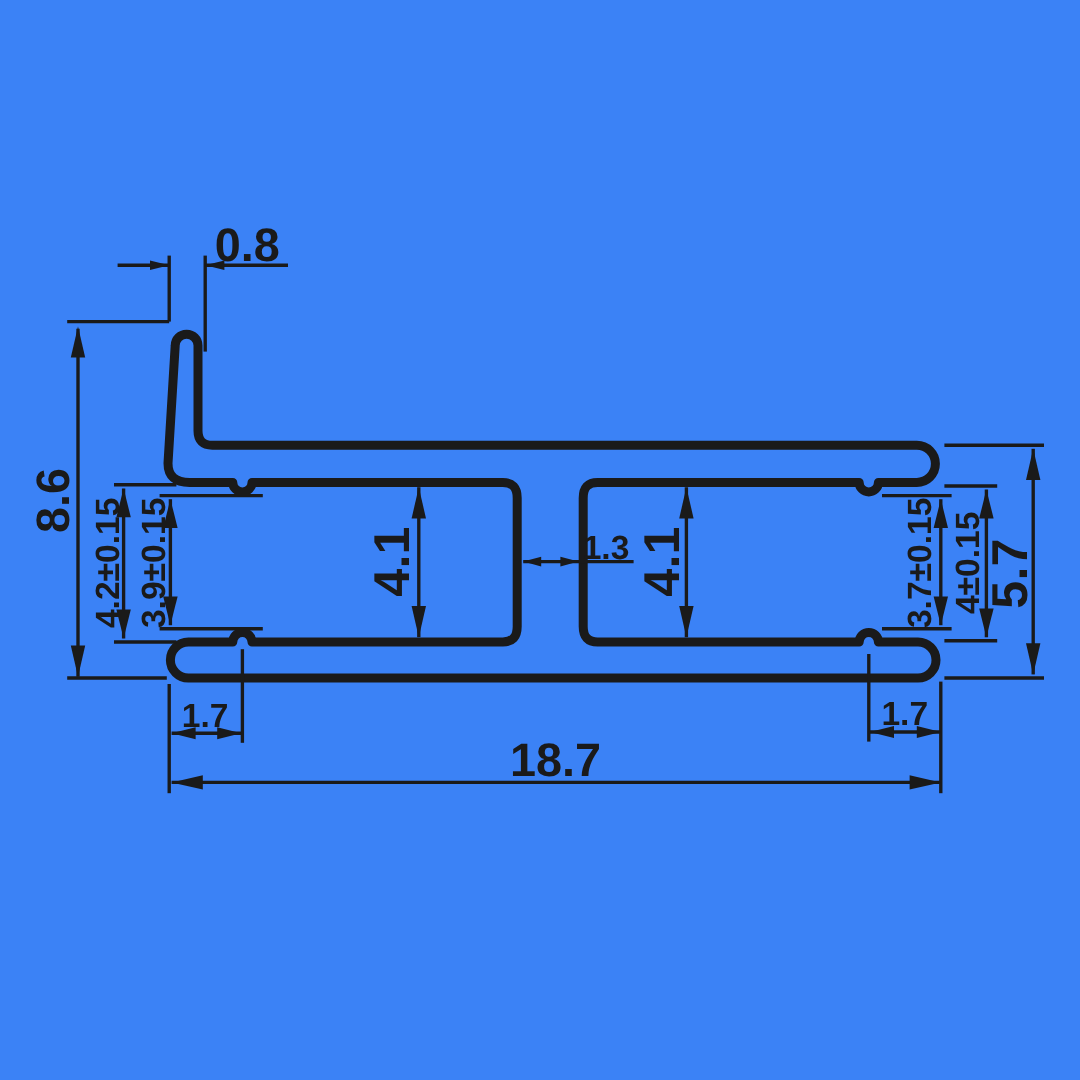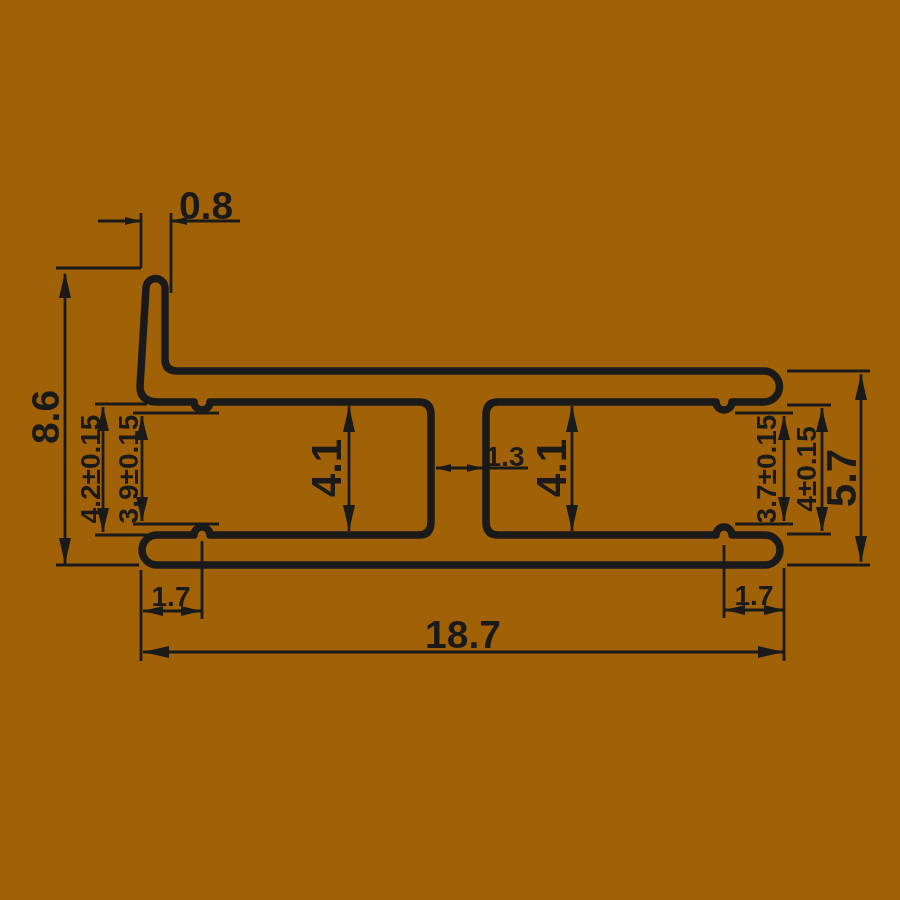--- a/index.html
+++ b/index.html
@@ -4,21 +4,21 @@
 <style>
   html, body {
     margin: 0;
     padding: 0;
     background: #ffffff;
   }
   #stage {
     position: relative;
     width: 900px;
     height: 900px;
-    background: #a16207;
+    background: #3b82f6;
     overflow: hidden;
   }
   svg {
     display: block;
   }
   .profile-stroke {
     fill: none;
     stroke: #1a1a1a;
     stroke-width: 7.5;
     stroke-linejoin: round;

